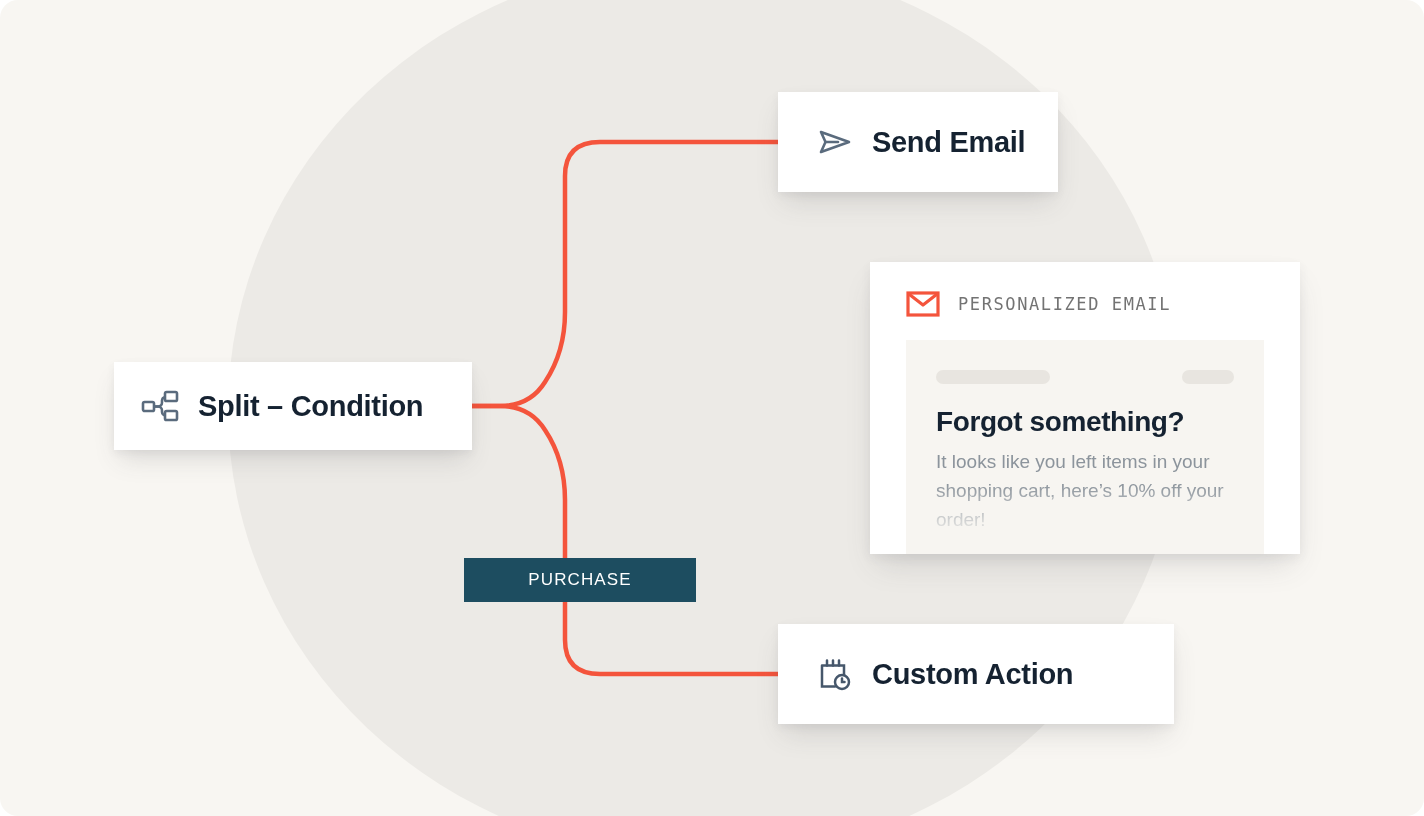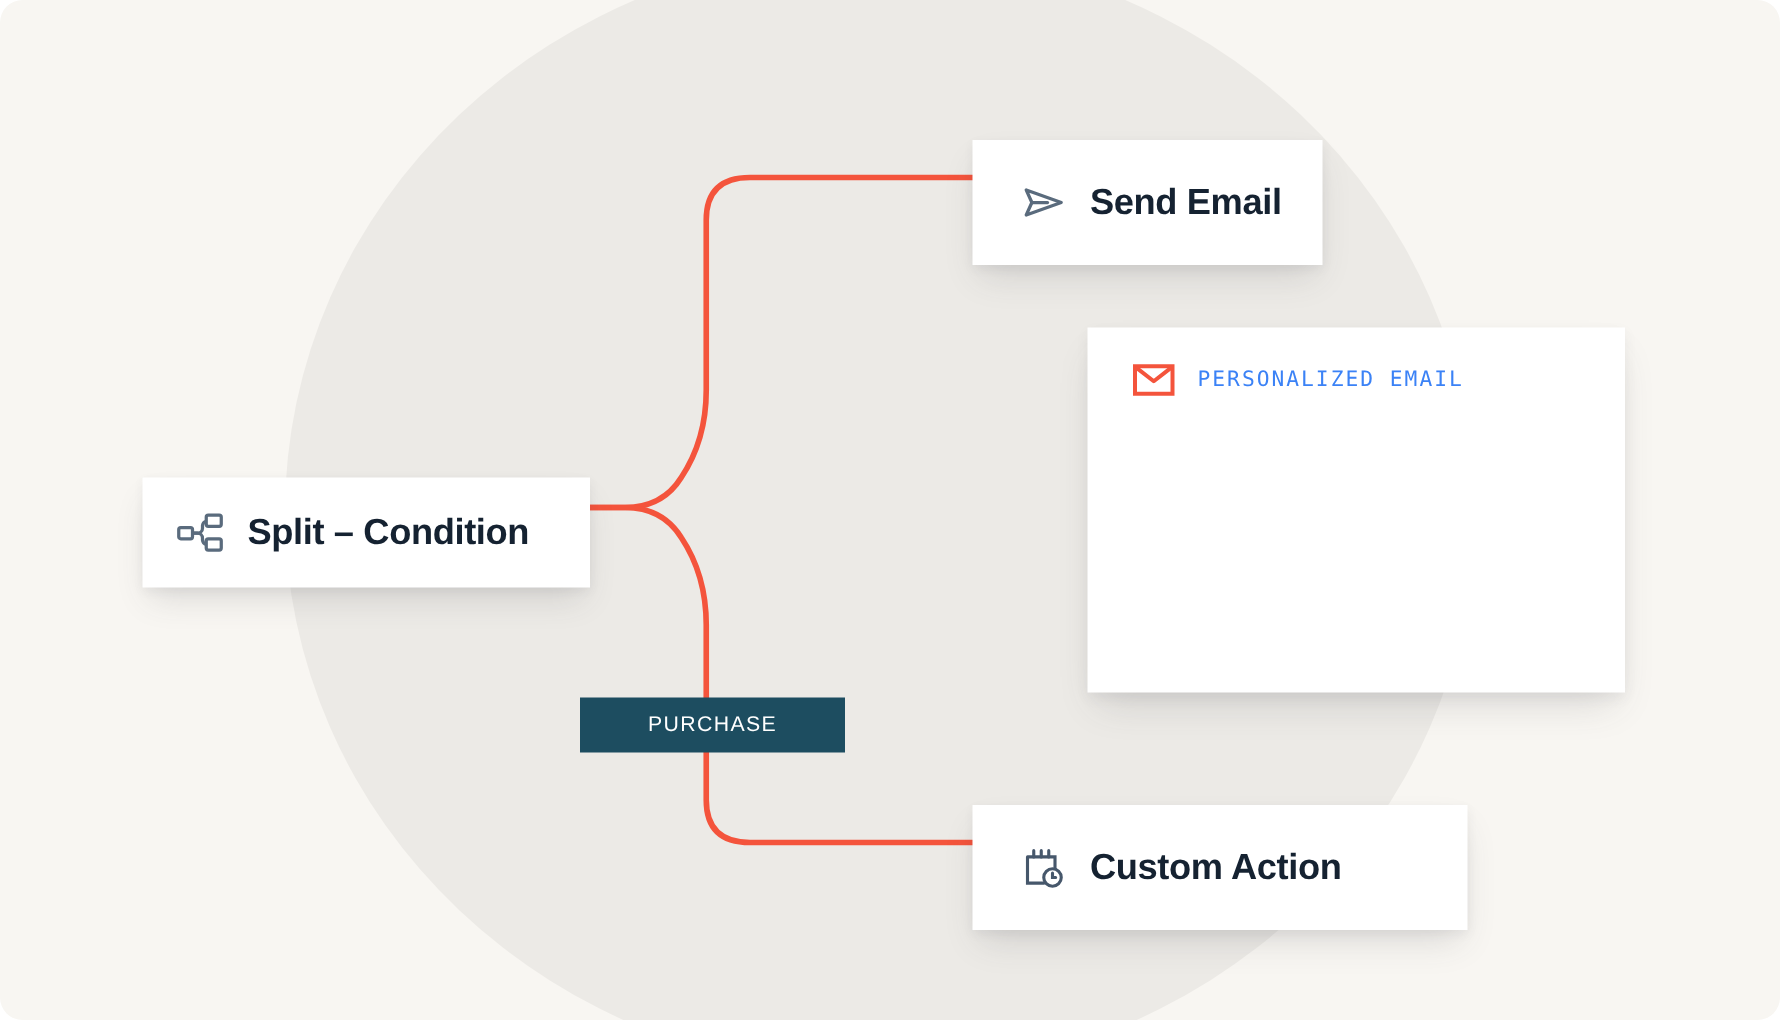--- a/index.html
+++ b/index.html
@@ -44,21 +44,20 @@
   }
 
   
   .node-card {
     position: absolute;
     background: #ffffff;
     display: flex;
     align-items: center;
     box-shadow: 0 14px 26px -6px rgba(70,70,80,0.17),
                 0 3px 8px rgba(70,70,80,0.07);
-    margin-top: 20px;
   }
   .node-card .node-icon {
     display: flex;
     align-items: center;
     justify-content: center;
     flex: none;
   }
   .node-card .node-label {
     font-size: 29px;
     font-weight: 700;
@@ -117,21 +116,21 @@
   }
   #chip-adds-to-cart .chip-text {
     font-family: "DejaVu Sans Mono", monospace;
     font-size: 17px;
     letter-spacing: 2.6px;
     font-weight: 400;
   }
   #chip-purchase {
     left: 464px;
     top: 558px;
-    width: 212px;
+    width: 232px;
     height: 44px;
   }
   #chip-purchase .chip-text {
     font-family: "Liberation Sans", sans-serif;
     font-size: 17px;
     letter-spacing: 1.1px;
     font-weight: 400;
   }
 
   
@@ -154,21 +153,21 @@
   #email-card .envelope-icon {
     width: 34px;
     height: 26px;
     margin-right: 18px;
     flex: none;
   }
   #email-card .email-kicker {
     font-family: "DejaVu Sans Mono", monospace;
     font-size: 17px;
     letter-spacing: 1.6px;
-    color: #3b82f6;
+    color: #737373;
     white-space: nowrap;
   }
   #email-card .email-preview {
     position: absolute;
     left: 36px;
     top: 78px;
     right: 36px;
     bottom: 0;
     background: #F7F5F1;
     overflow: hidden;
@@ -264,15 +263,23 @@
     <div class="email-head">
       <span class="envelope-icon">
         <svg width="34" height="26" viewBox="0 0 34 26" xmlns="http://www.w3.org/2000/svg">
           <rect x="2" y="2" width="30" height="22" fill="none" stroke="#F4543C" stroke-width="3.2"></rect>
           <path d="M3.5 3.5 L17 14 L30.5 3.5" fill="none" stroke="#F4543C" stroke-width="3.2" stroke-linejoin="round" stroke-linecap="round"></path>
         </svg>
       </span>
       <span class="email-kicker">PERSONALIZED EMAIL</span>
     </div>
 
+    <div class="email-preview">
+      <div class="skeleton-row">
+        <span class="skeleton-bar long"></span>
+        <span class="skeleton-bar short"></span>
+      </div>
+      <div class="email-heading">Forgot something?</div>
+      <div class="email-body">It looks like you left items in your shopping cart, here’s 10% off your order!</div>
+    </div>
   </div>
 
 </div>
 
 </body></html>

